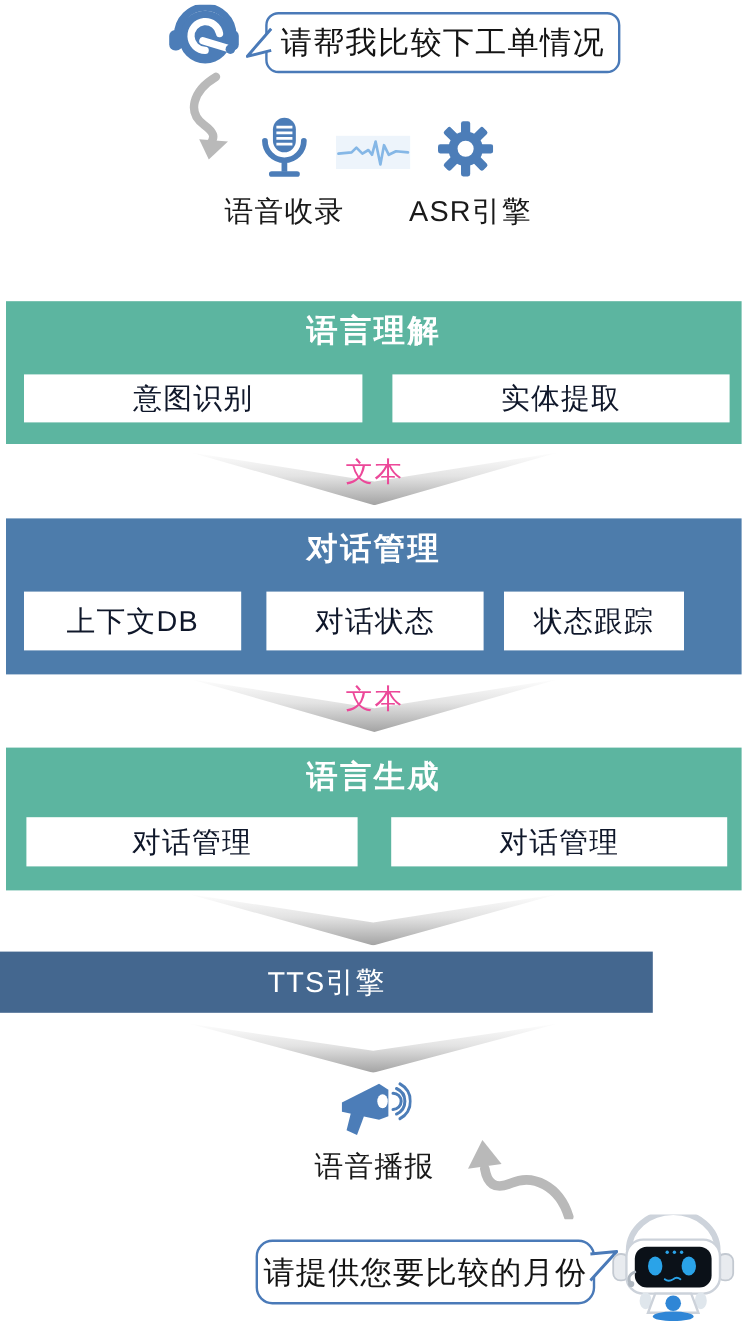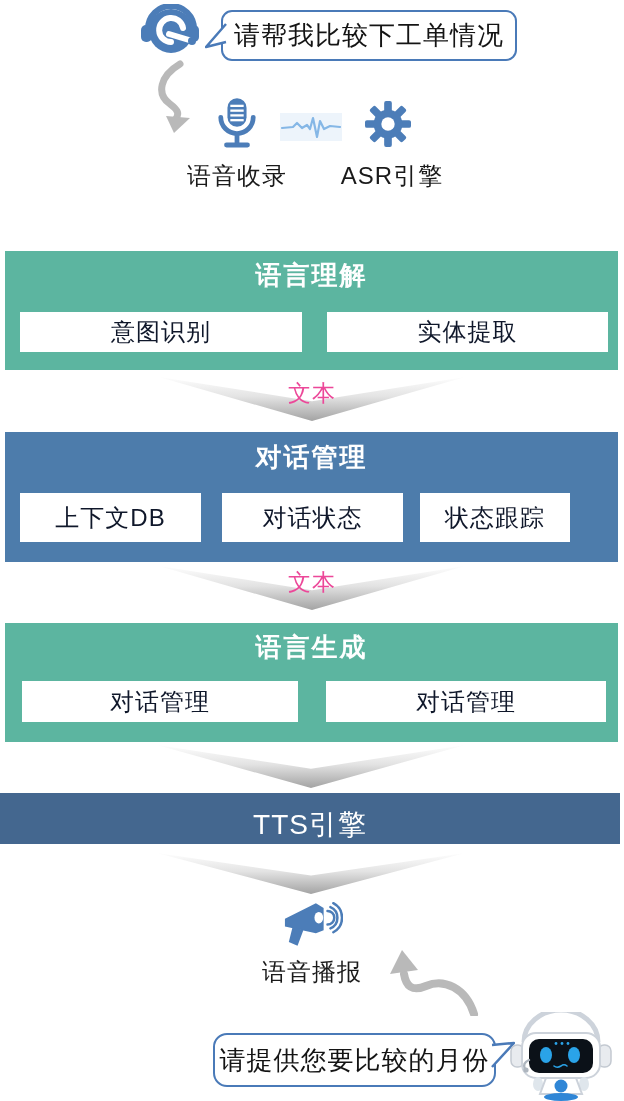--- a/index.html
+++ b/index.html
@@ -35,23 +35,23 @@
     position:absolute;left:0;top:0;width:100%;height:100%;
     background:linear-gradient(180deg,#fefefe 0%,#e3e3e3 45%,#a3a3a3 100%);
     clip-path:polygon(0 0,50% 55%,100% 0,50% 100%);
   }
   .chev-label{
     position:absolute;left:0;top:1px;width:100%;text-align:center;
     font-size:23px;color:#ec4899;letter-spacing:1px;
   }
   
   .band{
-    position:absolute;left:0;width:620px;background:var(--dark_blue,#44678f);
-    display:flex;align-items:flex-end;justify-content:center;color:#fff;
-    font-size:28px;letter-spacing:1px;
+    position:absolute;left:0;width:544px;background:var(--dark_blue,#44678f);
+    display:flex;align-items:center;justify-content:center;color:#fff;
+    font-size:24px;letter-spacing:1px;
   }
 </style>
 </head>
 <body>
 
 <div class="stage">
 
   <svg class="abs" style="left:138px;top:4px" width="64" height="56" viewBox="0 0 64 56">
     <circle cx="33" cy="27" r="22" fill="#4c7db8"></circle>
     <path d="M45 24 a12 12 0 1 0 -12 14" stroke="#fff" stroke-width="6" fill="none" stroke-linecap="round"></path>

